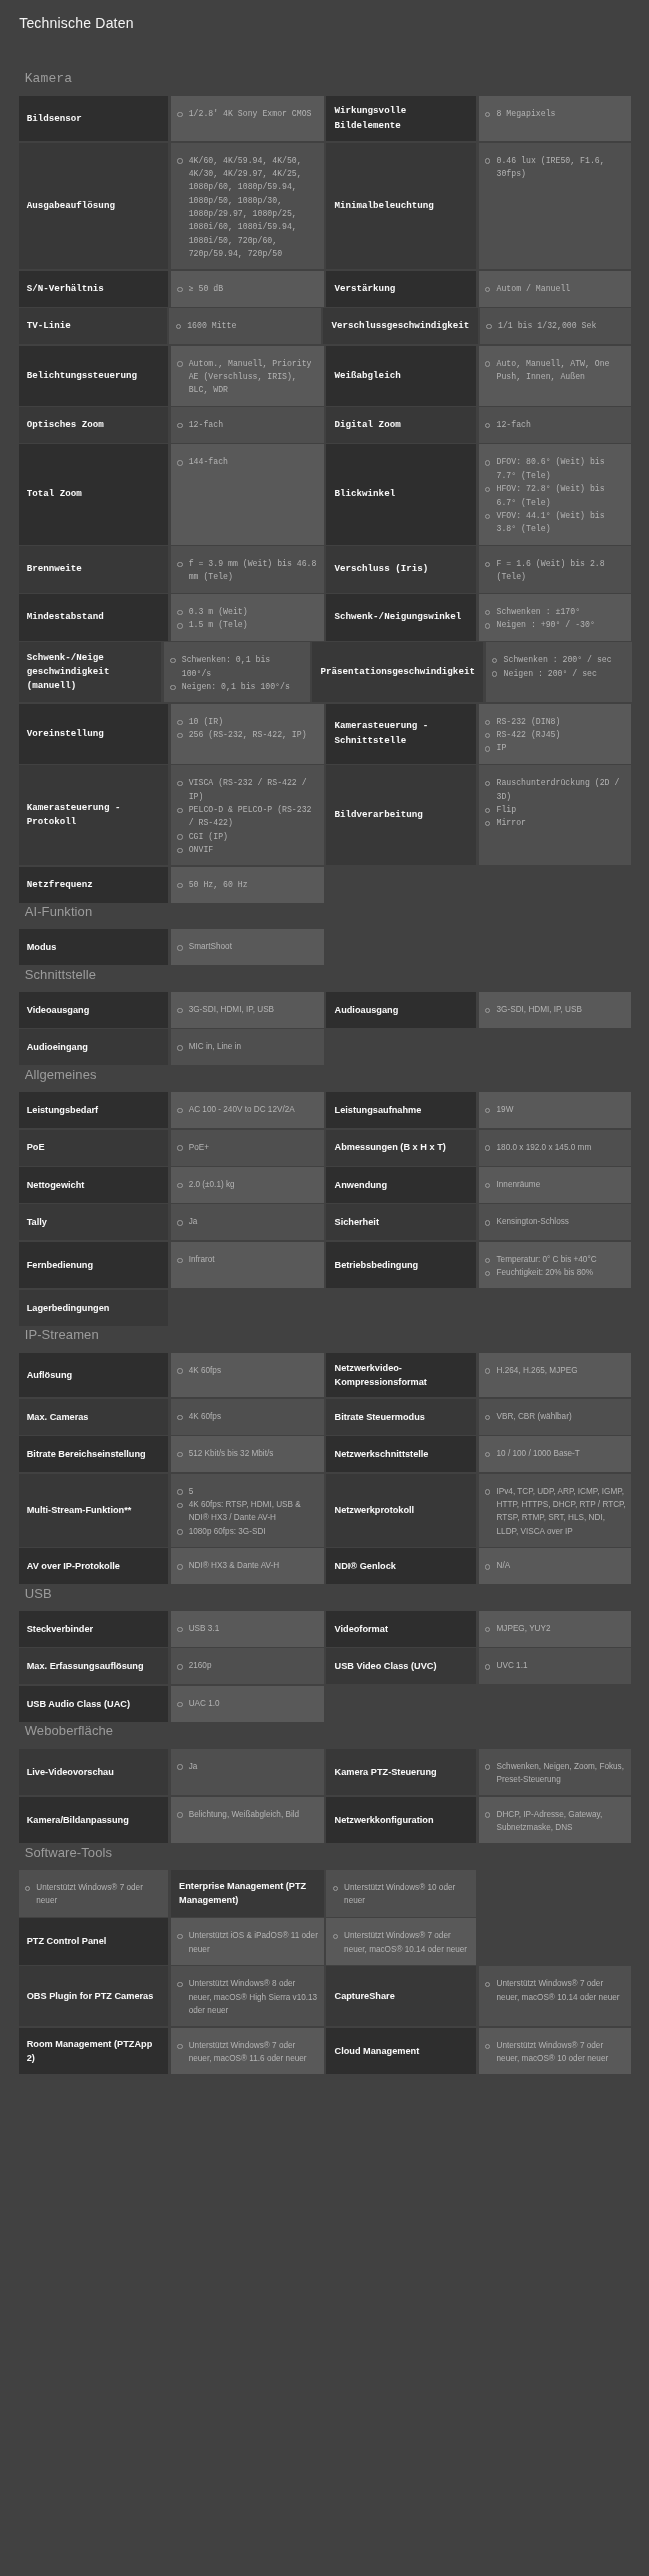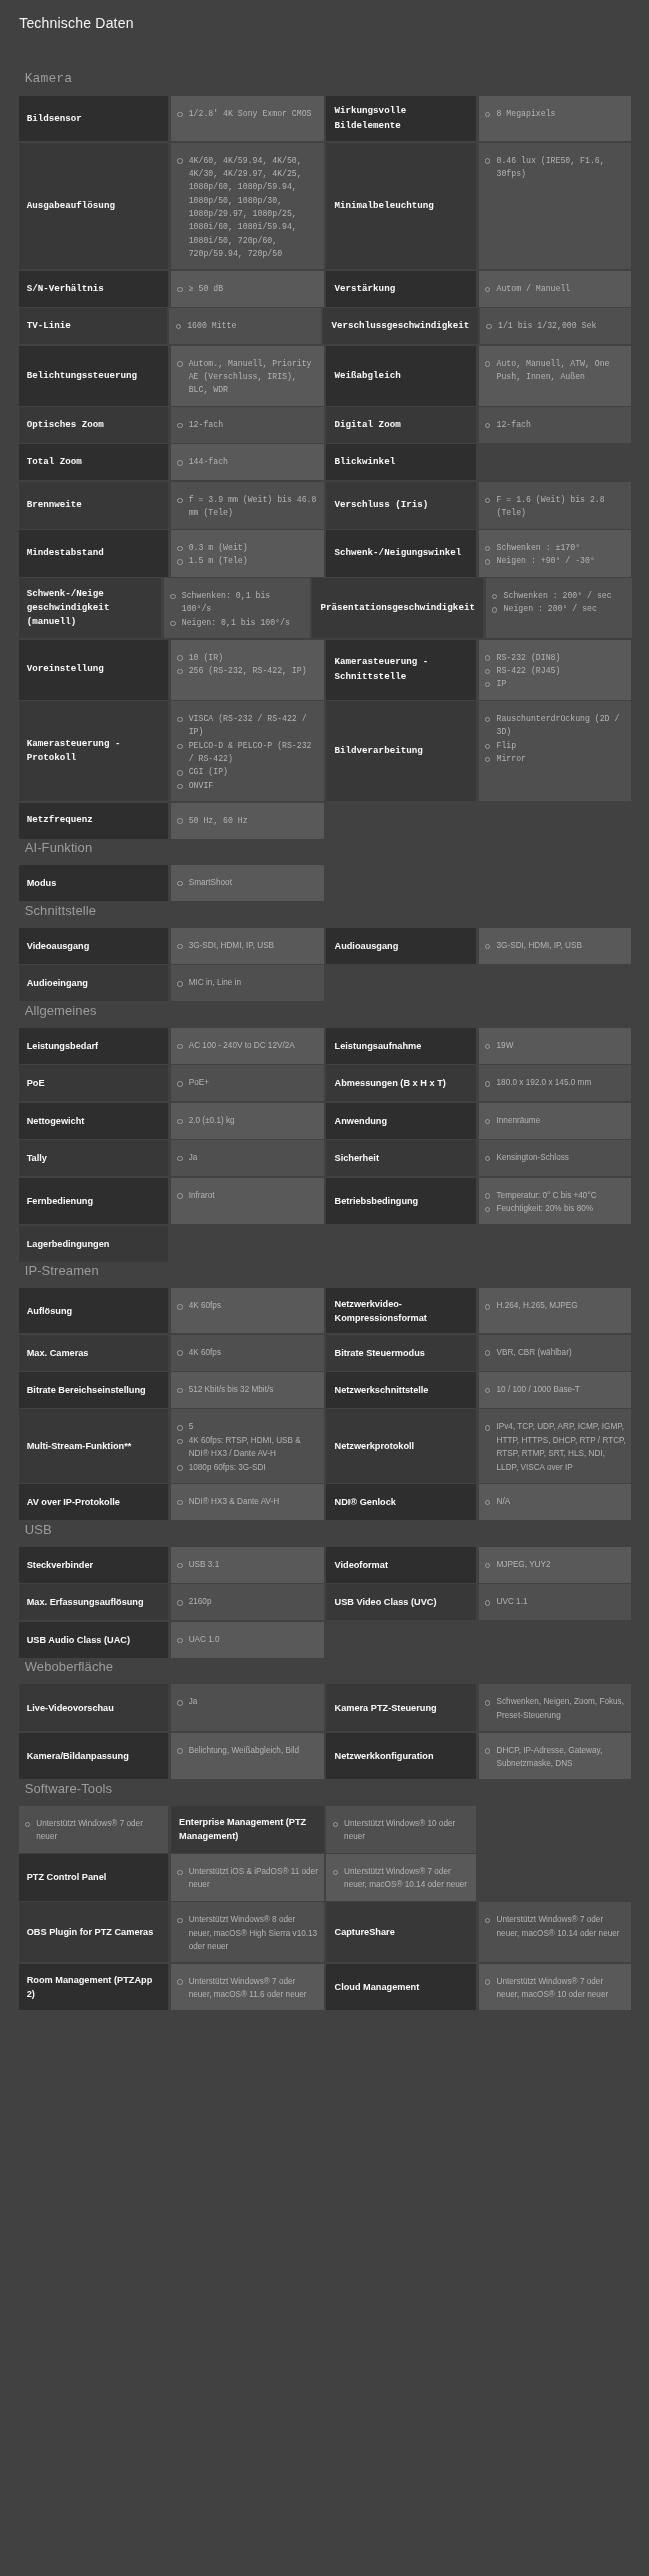--- a/index.html
+++ b/index.html
@@ -165,20 +165,34 @@
             </div>
             <div class="cell value">
               <div class="item">
                 <span class="bullet"></span>
                 <span>144-fach</span>
               </div>
             </div>
             <div class="cell label">
               <span>Blickwinkel</span>
             </div>
+            <div class="cell value">
+              <div class="item">
+                <span class="bullet"></span>
+                <span>DFOV: 80.6° (Weit) bis 7.7° (Tele)</span>
+              </div>
+              <div class="item">
+                <span class="bullet"></span>
+                <span>HFOV: 72.8° (Weit) bis 6.7° (Tele)</span>
+              </div>
+              <div class="item">
+                <span class="bullet"></span>
+                <span>VFOV: 44.1° (Weit) bis 3.8° (Tele)</span>
+              </div>
+            </div>
           </div>
           <div class="row stripe-b">
             <div class="cell label">
               <span>Brennweite</span>
             </div>
             <div class="cell value">
               <div class="item">
                 <span class="bullet"></span>
                 <span>f = 3.9 mm (Weit) bis 46.8 mm (Tele)</span>
               </div>

